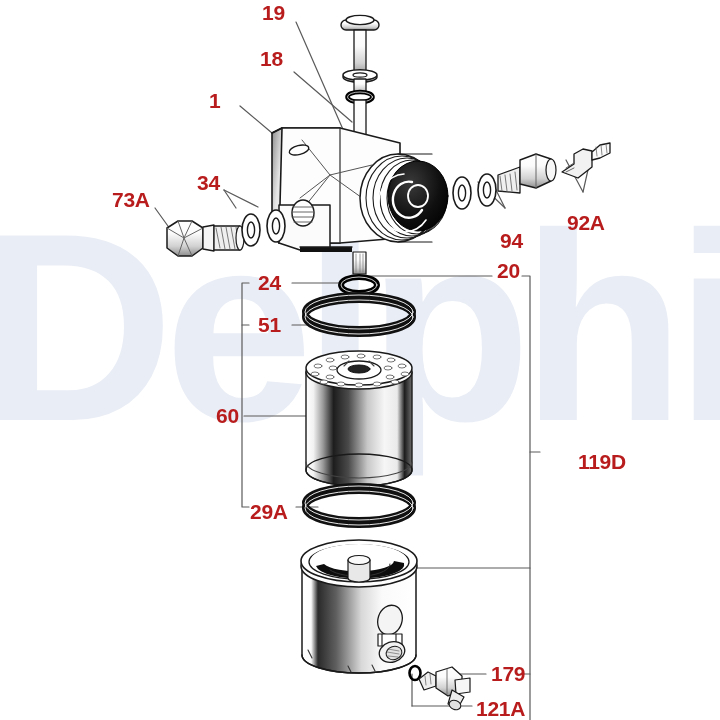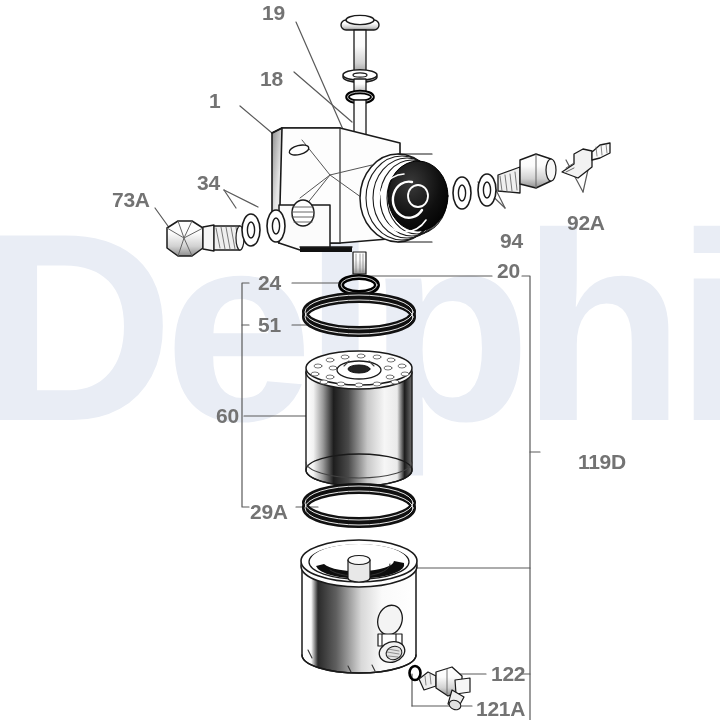--- a/index.html
+++ b/index.html
@@ -1,21 +1,21 @@
 <!DOCTYPE html>
 <html><head>
 <meta charset="utf-8">
 <style>
   html,body{margin:0;padding:0;background:#ffffff;}
   body{width:720px;height:720px;overflow:hidden;
        font-family:"Liberation Sans", sans-serif;}
   #stage{position:relative;width:720px;height:720px;background:#fff;overflow:hidden;}
   #wm{position:absolute;left:0;top:0;width:720px;height:720px;z-index:0;pointer-events:none;}
   #art{position:absolute;left:0;top:0;width:720px;height:720px;z-index:1;}
-  .lbl{position:absolute;z-index:3;font-weight:bold;font-size:21px;color:#737373;
+  .lbl{position:absolute;z-index:3;font-weight:bold;font-size:21px;color:#b91c1c;
        letter-spacing:-0.3px;white-space:nowrap;line-height:1;}
 </style>
 </head>
 <body>
 
 <div id="stage">
 
   <svg id="wm" viewBox="0 0 720 720">
     <text x="360" y="420" text-anchor="middle" font-family="Liberation Sans, sans-serif" font-size="268" font-weight="bold" letter-spacing="-10" fill="#e9edf5">Delphi</text>
   </svg>
@@ -288,28 +288,28 @@
         <path d="M447,669 L447,694" stroke-width="0.9" stroke="#666"></path>
         <path d="M455,680 L470,678 L470,692 L456,694 Z" fill="#f6f6f6" stroke-width="1.2"></path>
         <path d="M452,690 L448,704 L458,708 L464,697 Z" fill="#ededed" stroke-width="1.2"></path>
         <ellipse cx="455" cy="705" rx="6" ry="4.5" transform="rotate(20 455 705)" fill="#e0e0e0" stroke-width="1.1"></ellipse>
       </g>
 
     </g>
   </svg>
 
   <div class="lbl" style="left:262px;top:2px">19</div>
-  <div class="lbl" style="left:260px;top:68px">18</div>
+  <div class="lbl" style="left:260px;top:48px">18</div>
   <div class="lbl" style="left:209px;top:90px">1</div>
   <div class="lbl" style="left:112px;top:189px">73A</div>
   <div class="lbl" style="left:197px;top:172px">34</div>
   <div class="lbl" style="left:500px;top:230px">94</div>
   <div class="lbl" style="left:567px;top:212px">92A</div>
   <div class="lbl" style="left:497px;top:260px">20</div>
   <div class="lbl" style="left:258px;top:272px">24</div>
   <div class="lbl" style="left:258px;top:314px">51</div>
   <div class="lbl" style="left:216px;top:405px">60</div>
   <div class="lbl" style="left:250px;top:501px">29A</div>
   <div class="lbl" style="left:578px;top:451px">119D</div>
-  <div class="lbl" style="left:491px;top:663px">122</div>
+  <div class="lbl" style="left:491px;top:663px">179</div>
   <div class="lbl" style="left:476px;top:698px">121A</div>
 
 </div>
 
 </body></html>

